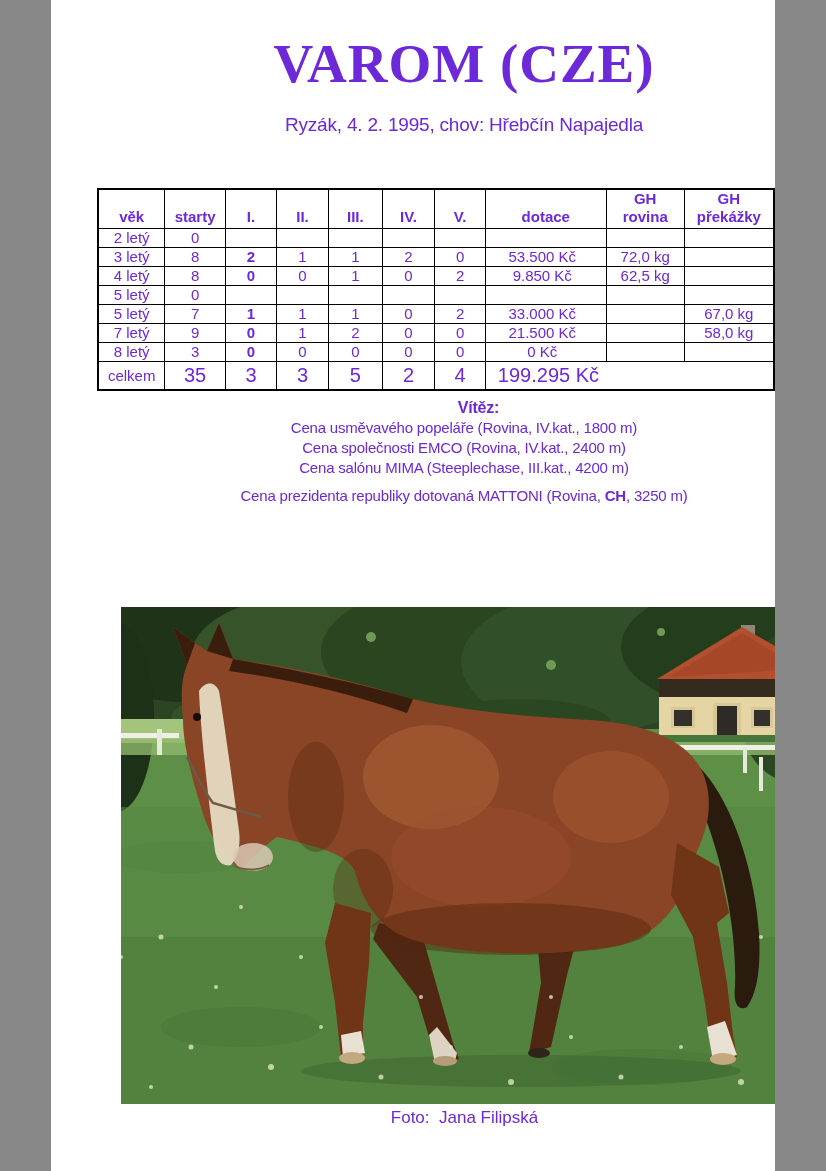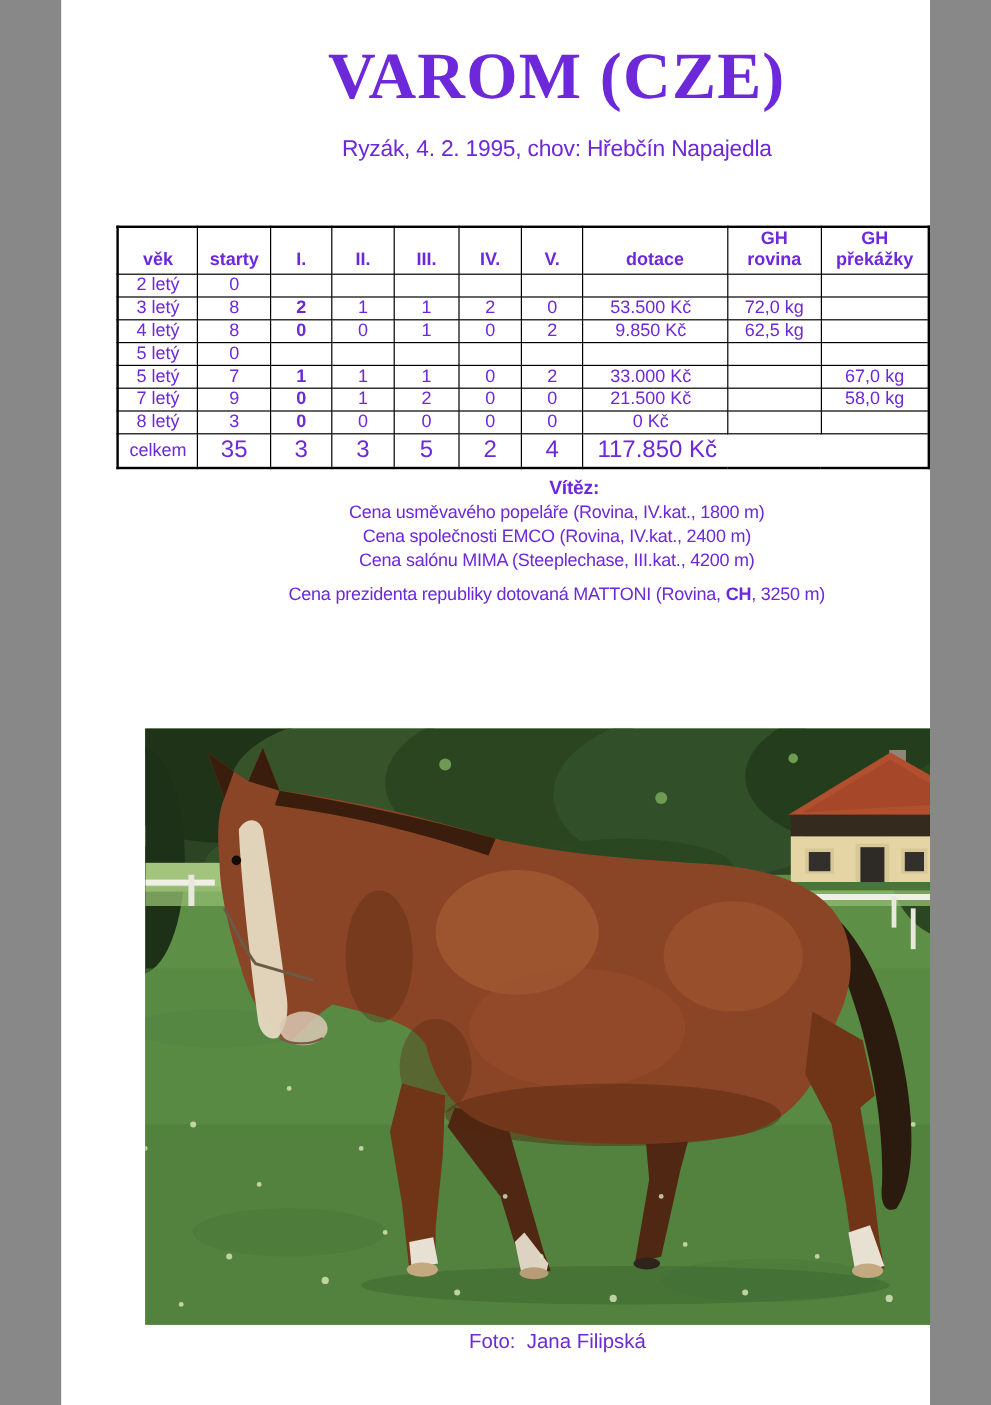--- a/index.html
+++ b/index.html
@@ -179,21 +179,21 @@
             <td></td>
       </tr>
       <tr class="total">
         <td class="lbl">celkem</td>
         <td>35</td>
         <td>3</td>
         <td>3</td>
         <td>5</td>
         <td>2</td>
         <td>4</td>
-        <td class="money" colspan="3">117.850 Kč</td>
+        <td class="money" colspan="3">199.295 Kč</td>
       </tr>
     </tbody>
       </table>
   </div>
 
   <div class="section" style="top:398px;">
     <div class="hd">Vítěz:</div>
     <div>Cena usměvavého popeláře (Rovina, IV.kat., 1800 m)</div>
     <div>Cena společnosti EMCO (Rovina, IV.kat., 2400 m)</div>
     <div>Cena salónu MIMA (Steeplechase, III.kat., 4200 m)</div>

